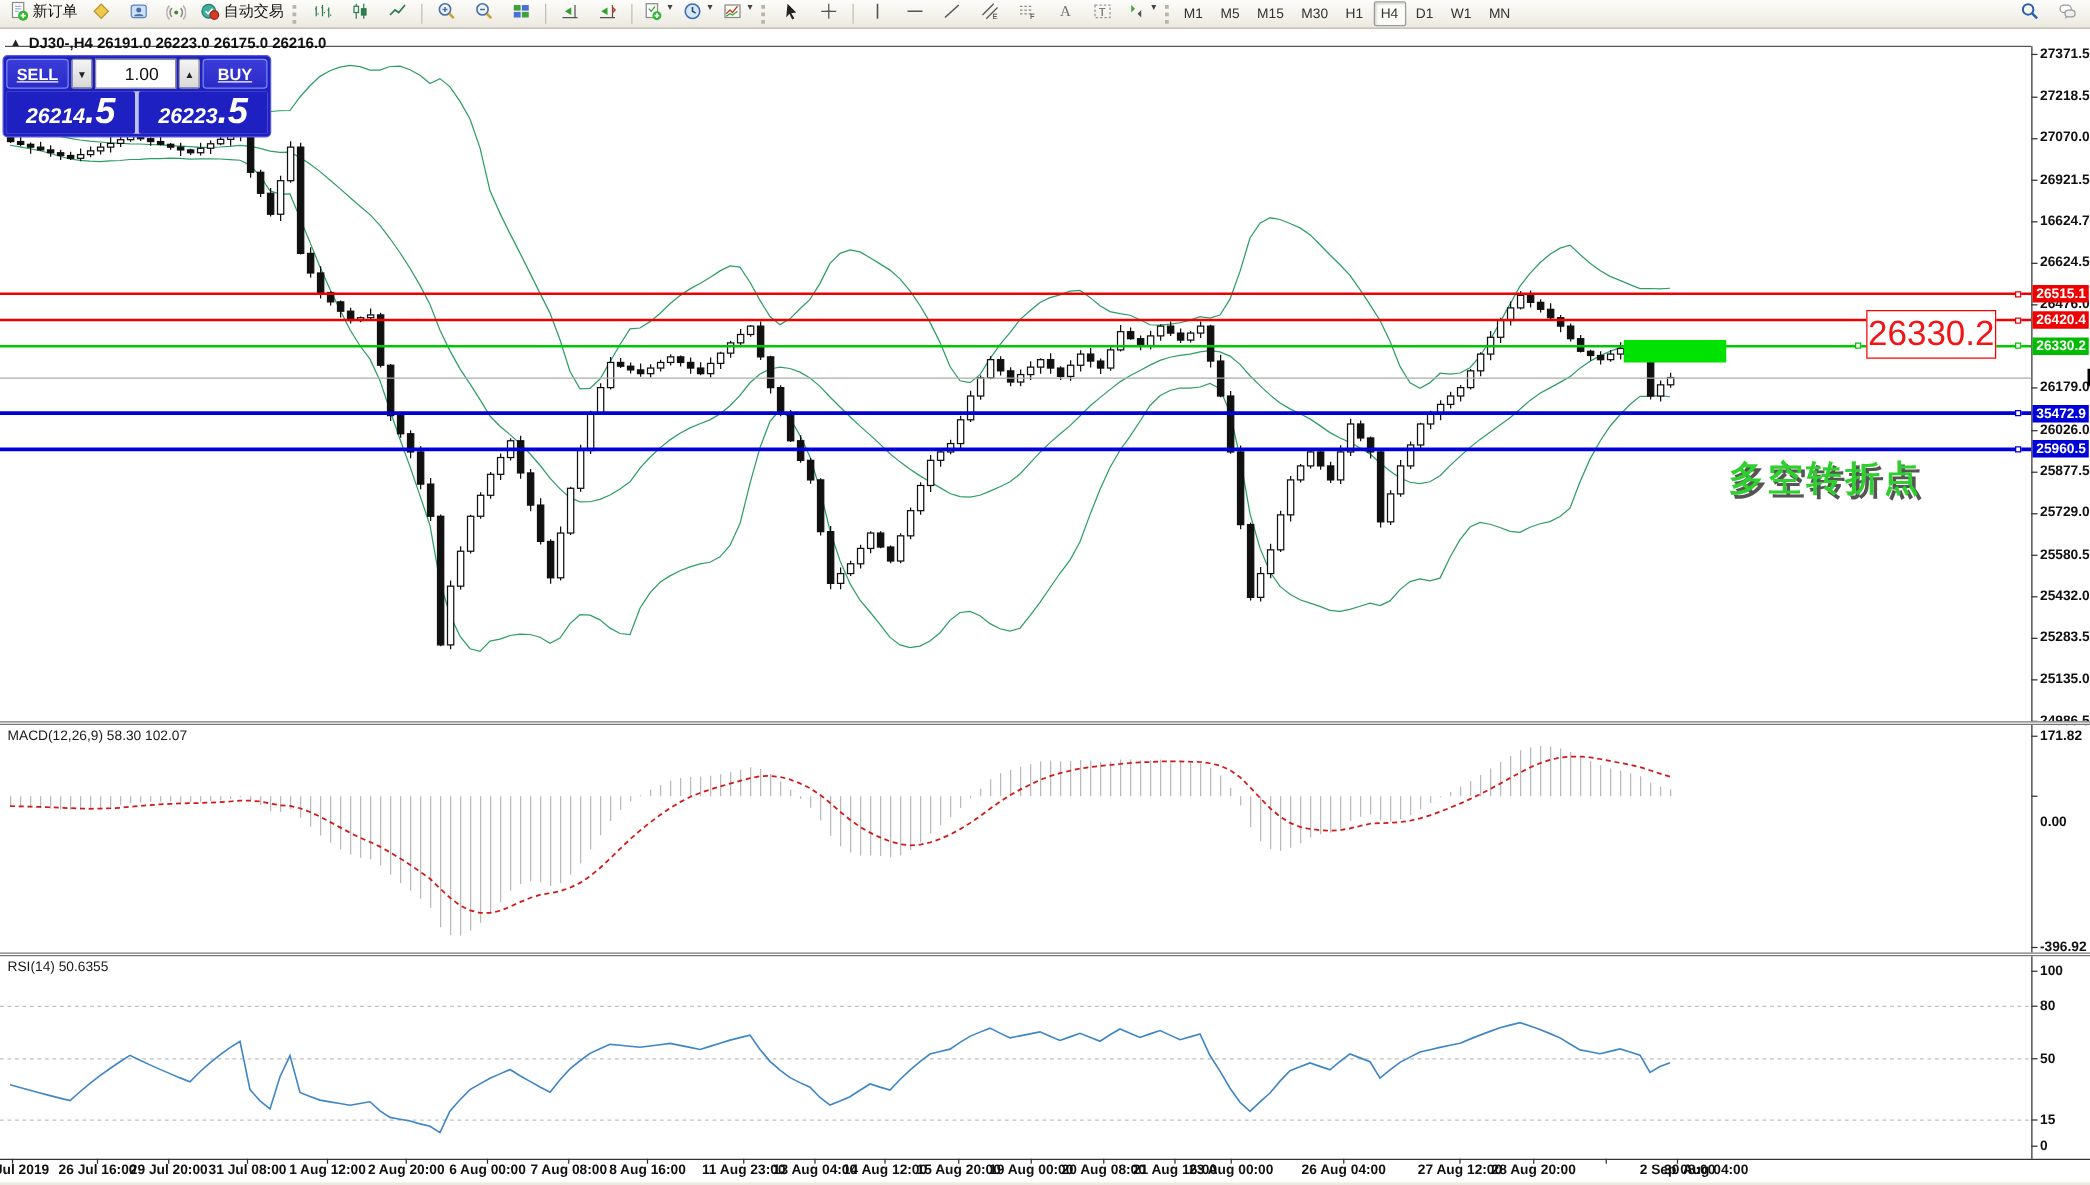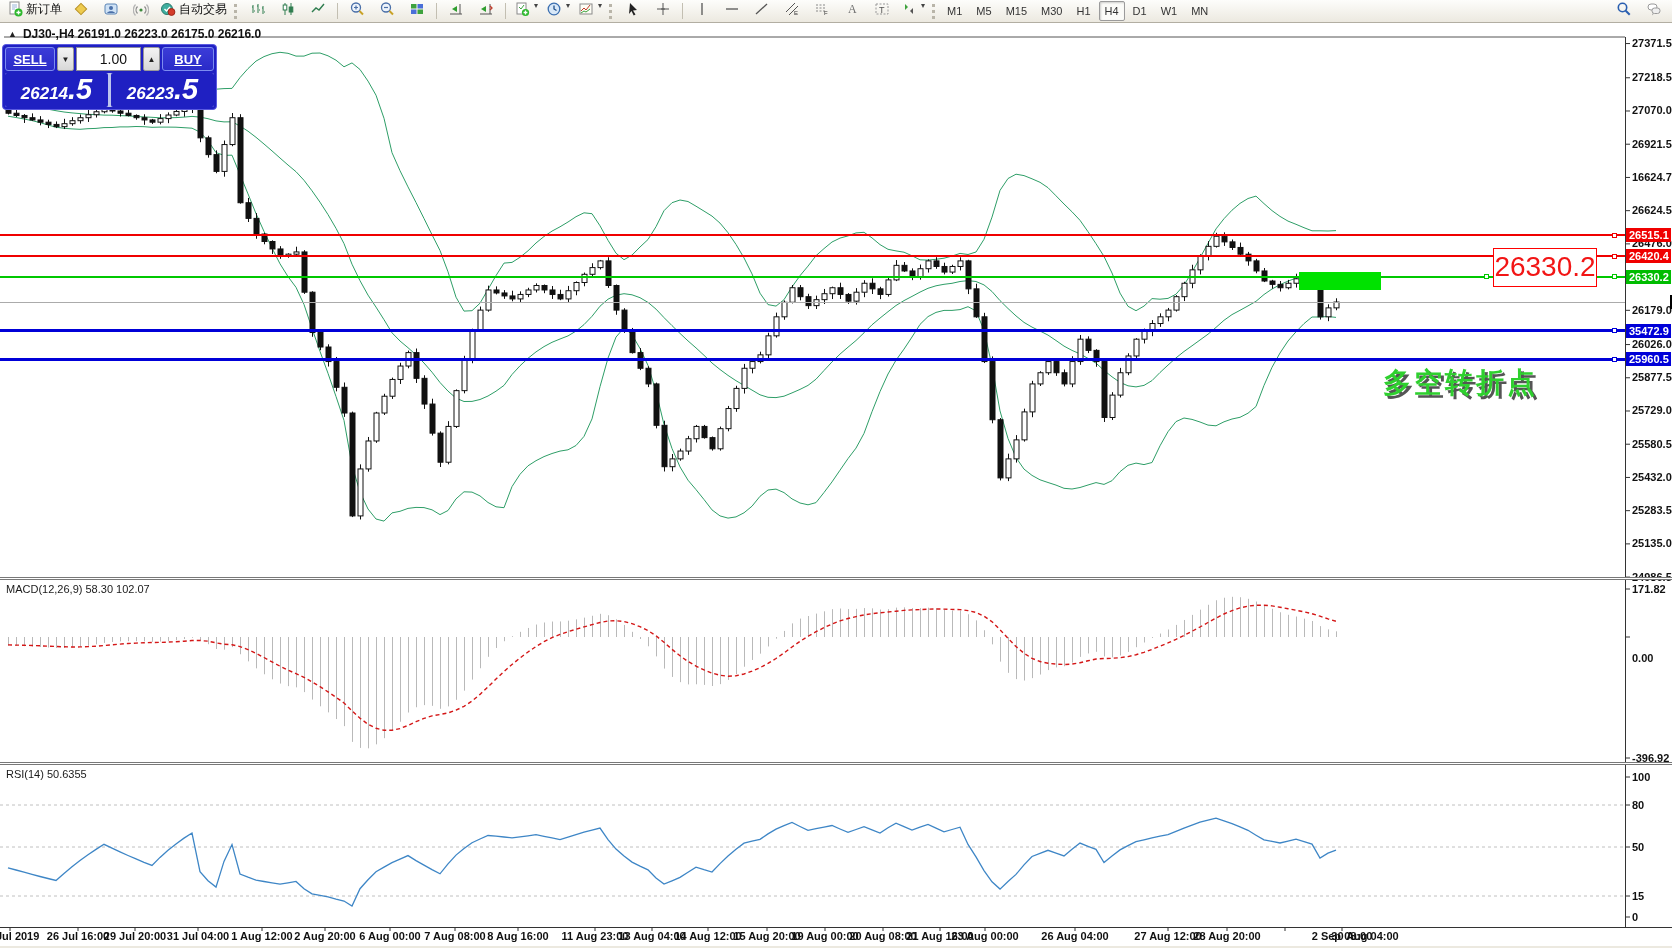--- a/index.html
+++ b/index.html
@@ -930,21 +930,21 @@
     <div class="ptick" style="top: 770.5px;">100</div>
     <div class="ptick" style="top: 798.5px;">80</div>
     <div class="ptick" style="top: 840.5px;">50</div>
     <div class="ptick" style="top: 889.5px;">15</div>
     <div class="ptick" style="top: 910.5px;">0</div>
   </div>
 <div id="time-axis">
     <div class="ttick" style="left: 10px;">25 Jul 2019</div>
     <div class="ttick" style="left: 78px;">26 Jul 16:00</div>
     <div class="ttick" style="left: 135px;">29 Jul 20:00</div>
-    <div class="ttick" style="left: 198px;">31 Jul 04:00</div>
+    <div class="ttick" style="left: 198px;">31 Jul 08:00</div>
     <div class="ttick" style="left: 262px;">1 Aug 12:00</div>
     <div class="ttick" style="left: 325px;">2 Aug 20:00</div>
     <div class="ttick" style="left: 390px;">6 Aug 00:00</div>
     <div class="ttick" style="left: 455px;">7 Aug 08:00</div>
     <div class="ttick" style="left: 518px;">8 Aug 16:00</div>
     <div class="ttick" style="left: 595px;">11 Aug 23:00</div>
     <div class="ttick" style="left: 652px;">13 Aug 04:00</div>
     <div class="ttick" style="left: 708px;">14 Aug 12:00</div>
     <div class="ttick" style="left: 767px;">15 Aug 20:00</div>
     <div class="ttick" style="left: 825px;">19 Aug 00:00</div>

